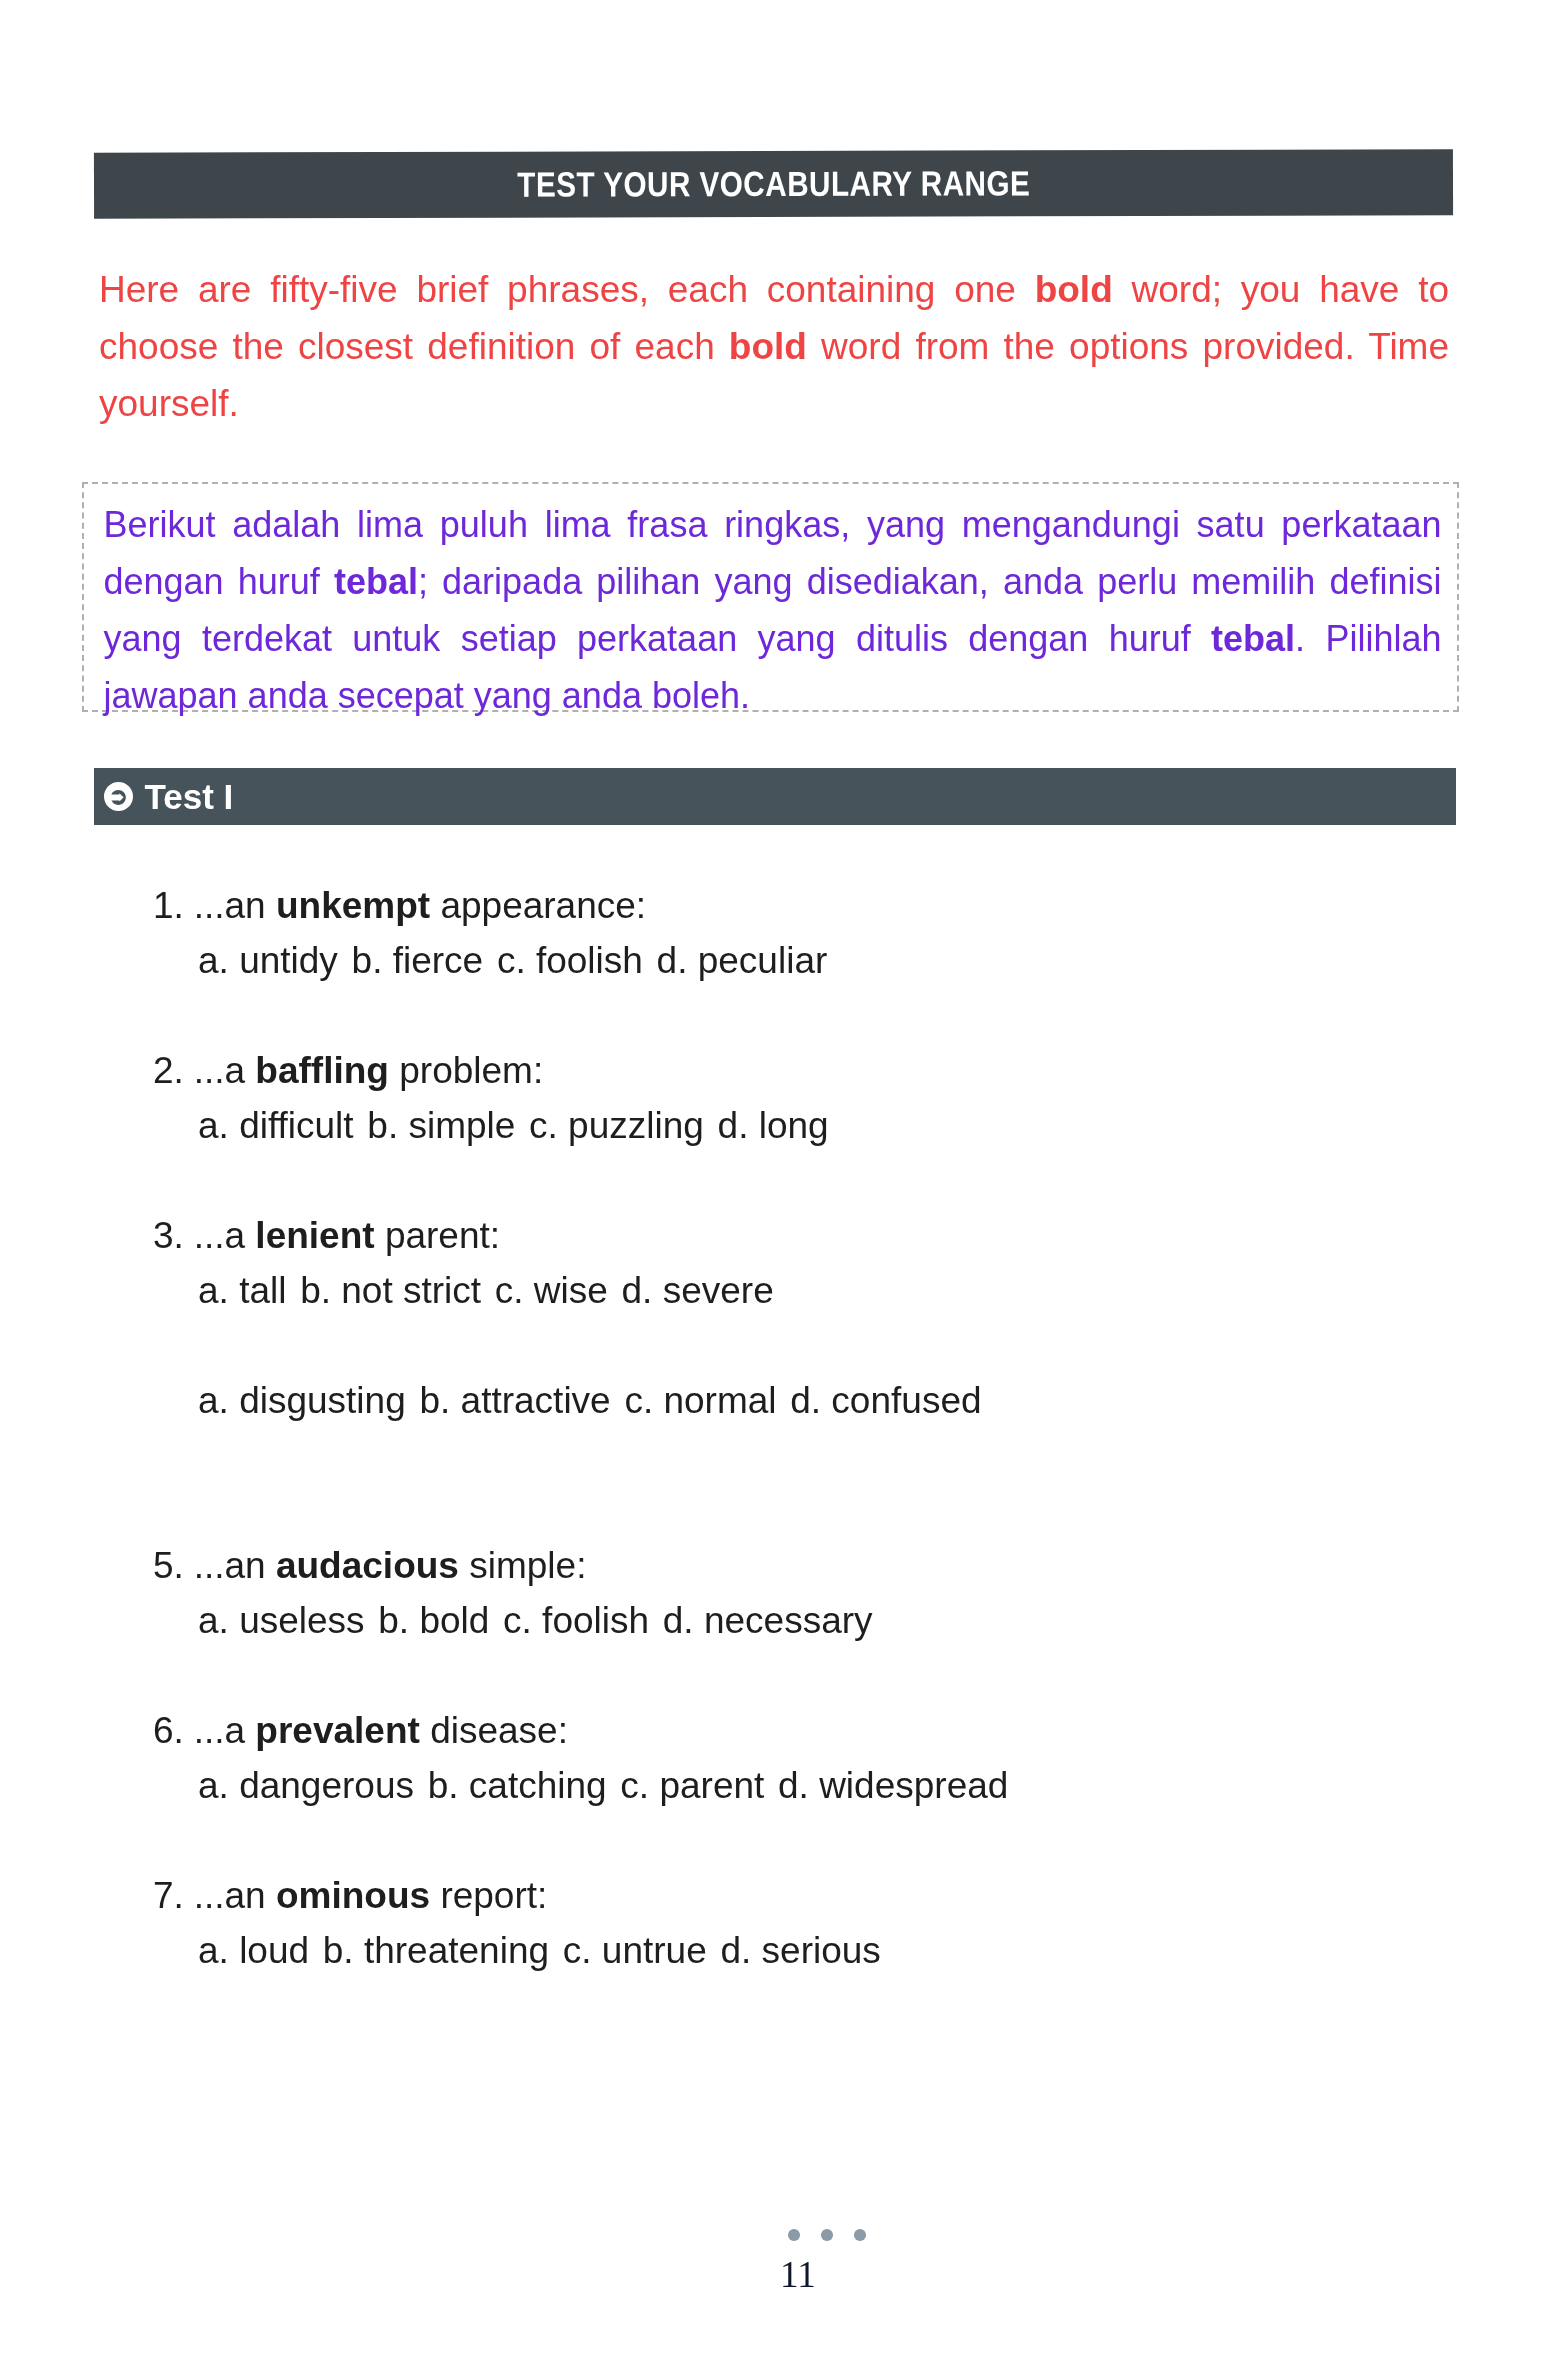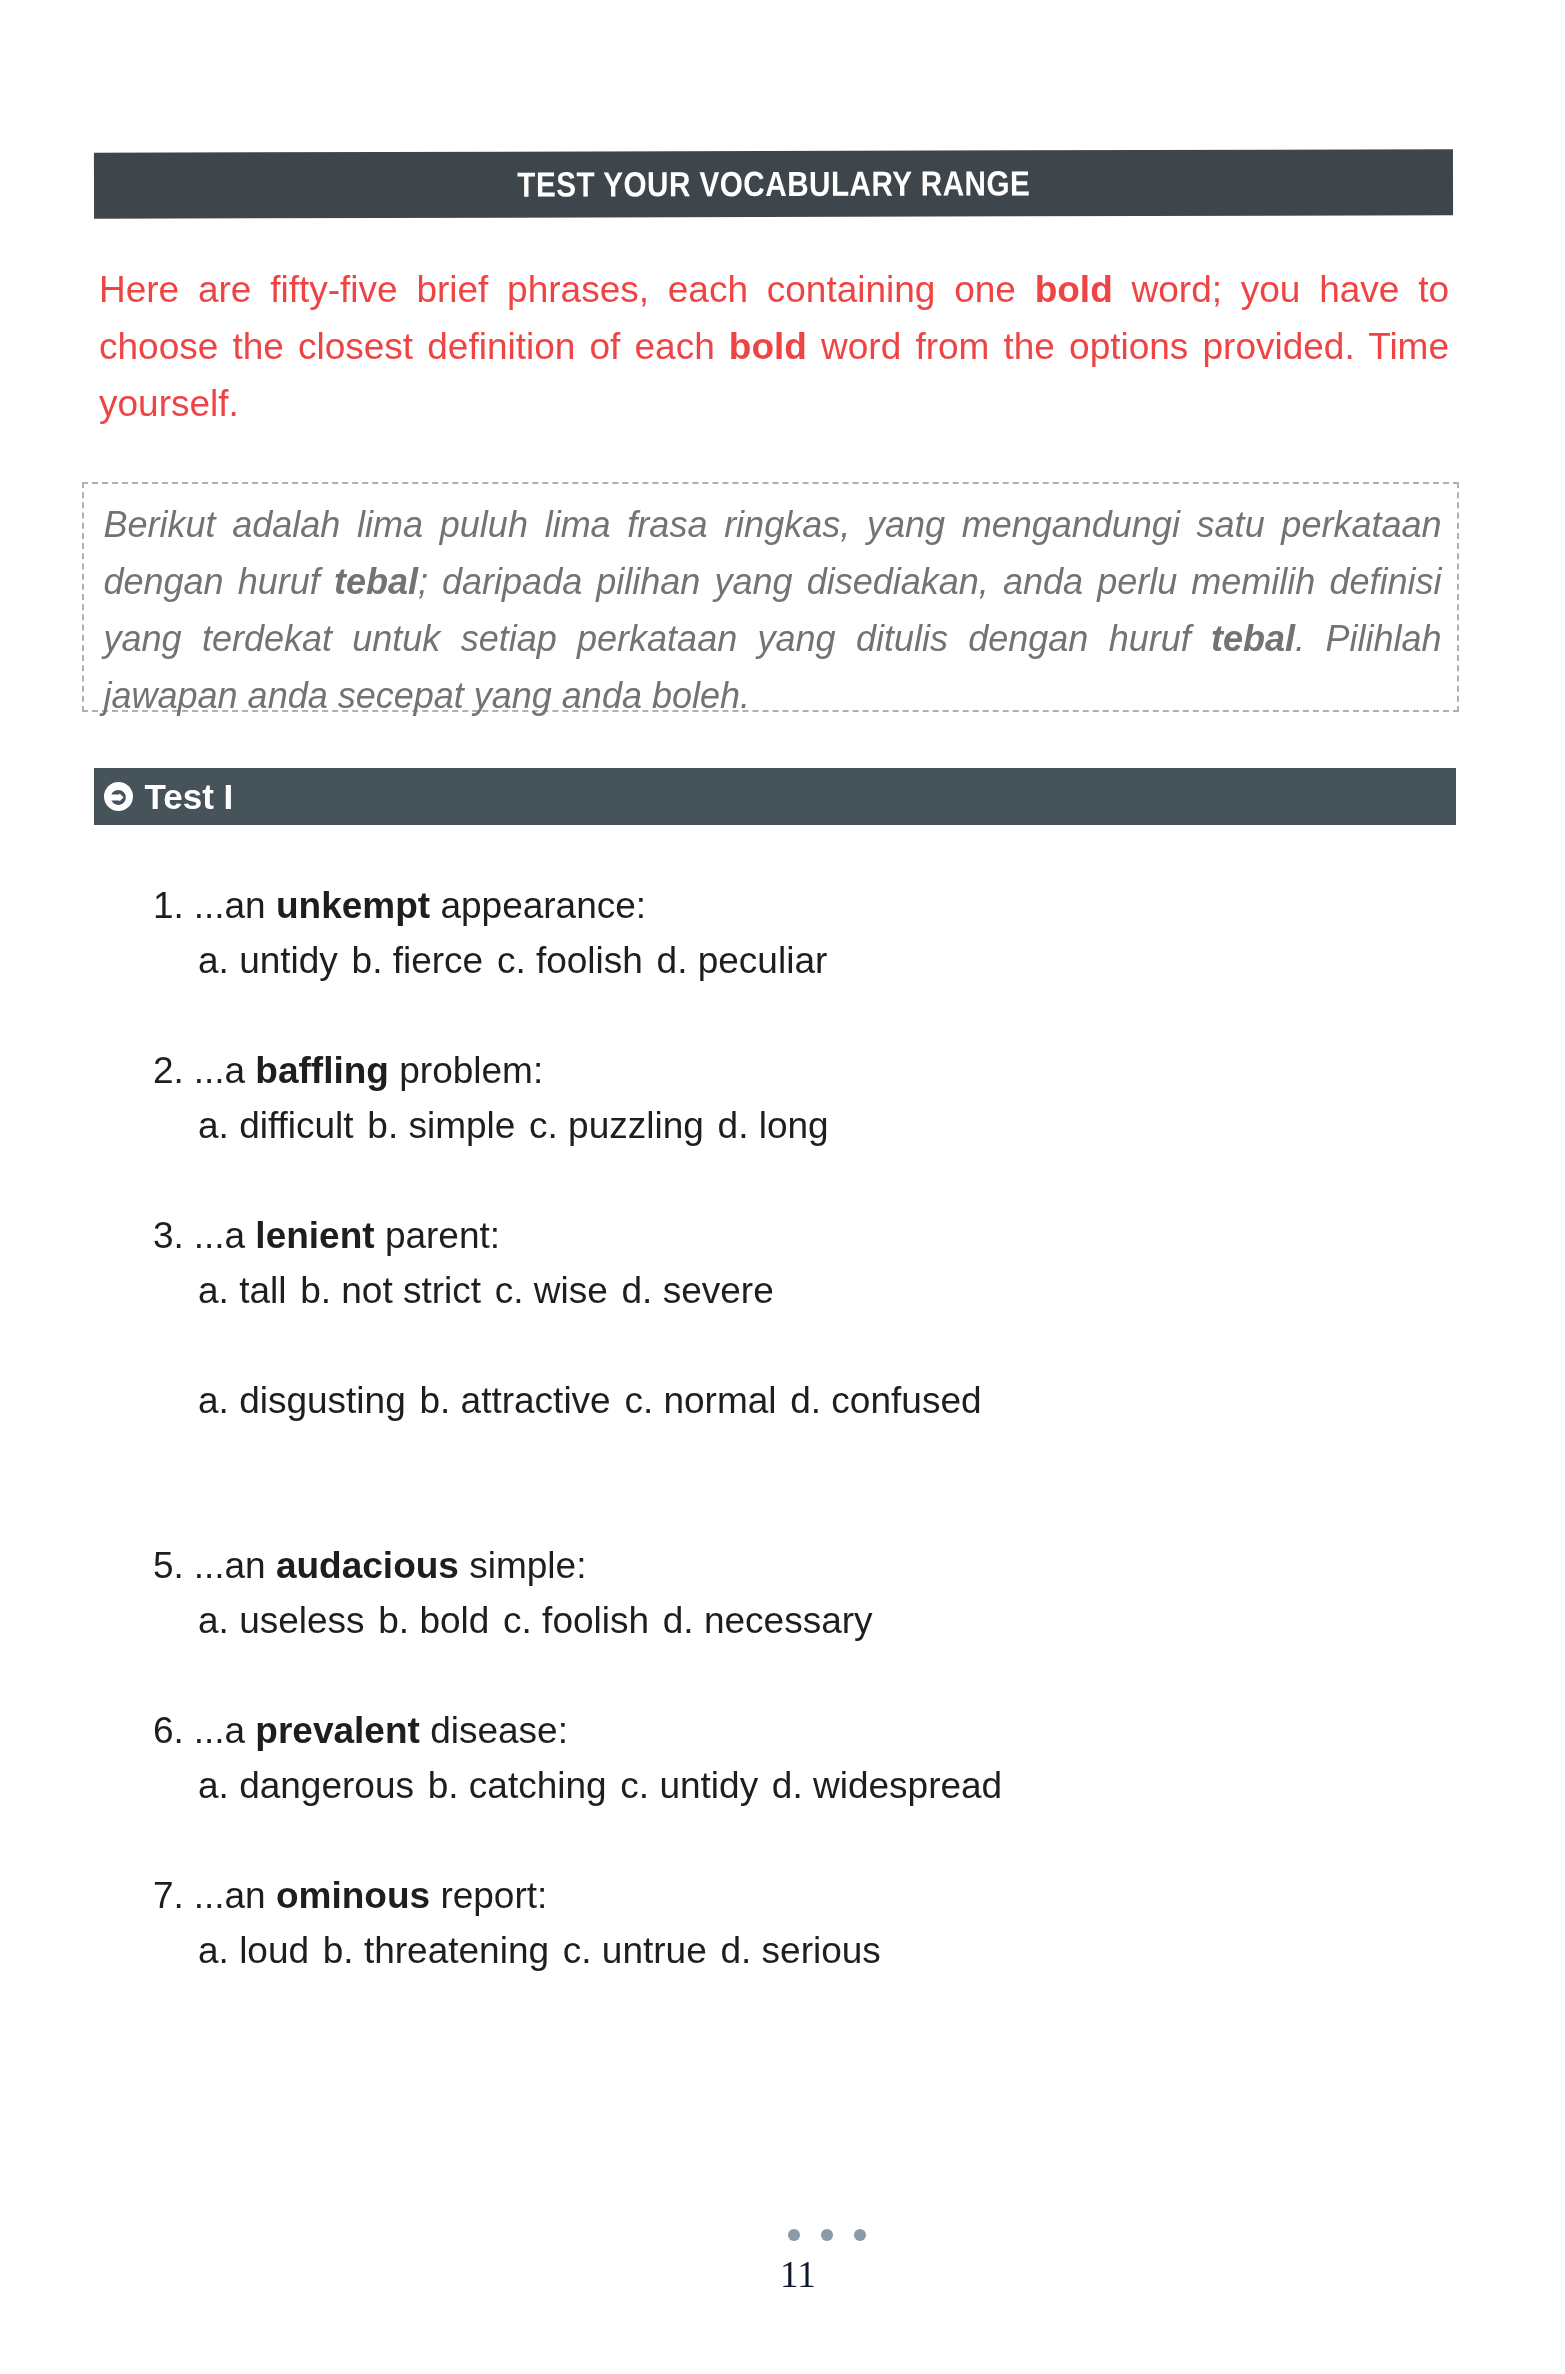--- a/index.html
+++ b/index.html
@@ -39,25 +39,24 @@
     position: absolute;
     left: 82px; top: 482px;
     width: 1377px; height: 230px;
     border: 2px dashed #b0b0b0;
     box-sizing: border-box;
   }
   .malay-text {
     position: absolute;
     left: 19.5px; top: 11.7px;
     width: 1338px;
-    font-style: italic;
     font-size: 36px;
     line-height: 57px;
     text-align: justify;
-    color: #737373;
+    color: #6d28d9;
   }
   .malay-text b { font-weight: bold; }
   .test-bar {
     position: absolute;
     left: 94px; top: 768px;
     width: 1362px; height: 57px;
     background: #46535a;
     color: #ffffff;
     display: flex; align-items: center;
     font-weight: bold;
@@ -142,21 +141,21 @@
     </div>
     <div class="question">
       <span class="options"><span class="opt">a. disgusting</span><span class="opt">b. attractive</span><span class="opt">c. normal</span><span class="opt">d. confused</span></span>
     </div>
     <div class="question">
       <span class="stem"><span style="margin-right: 9.8px;">5.</span><span>...an </span><b>audacious</b><span> simple:</span></span>
       <span class="options"><span class="opt">a. useless</span><span class="opt">b. bold</span><span class="opt">c. foolish</span><span class="opt">d. necessary</span></span>
     </div>
     <div class="question">
       <span class="stem"><span style="margin-right: 9.8px;">6.</span><span>...a </span><b>prevalent</b><span> disease:</span></span>
-      <span class="options"><span class="opt">a. dangerous</span><span class="opt">b. catching</span><span class="opt">c. untidy</span><span class="opt">d. widespread</span></span>
+      <span class="options"><span class="opt">a. dangerous</span><span class="opt">b. catching</span><span class="opt">c. parent</span><span class="opt">d. widespread</span></span>
     </div>
     <div class="question">
       <span class="stem"><span style="margin-right: 9.8px;">7.</span><span>...an </span><b>ominous</b><span> report:</span></span>
       <span class="options"><span class="opt">a. loud</span><span class="opt">b. threatening</span><span class="opt">c. untrue</span><span class="opt">d. serious</span></span>
     </div>
   </div>
 
 <div class="footer-dots">
   <span></span>
   <span></span>

